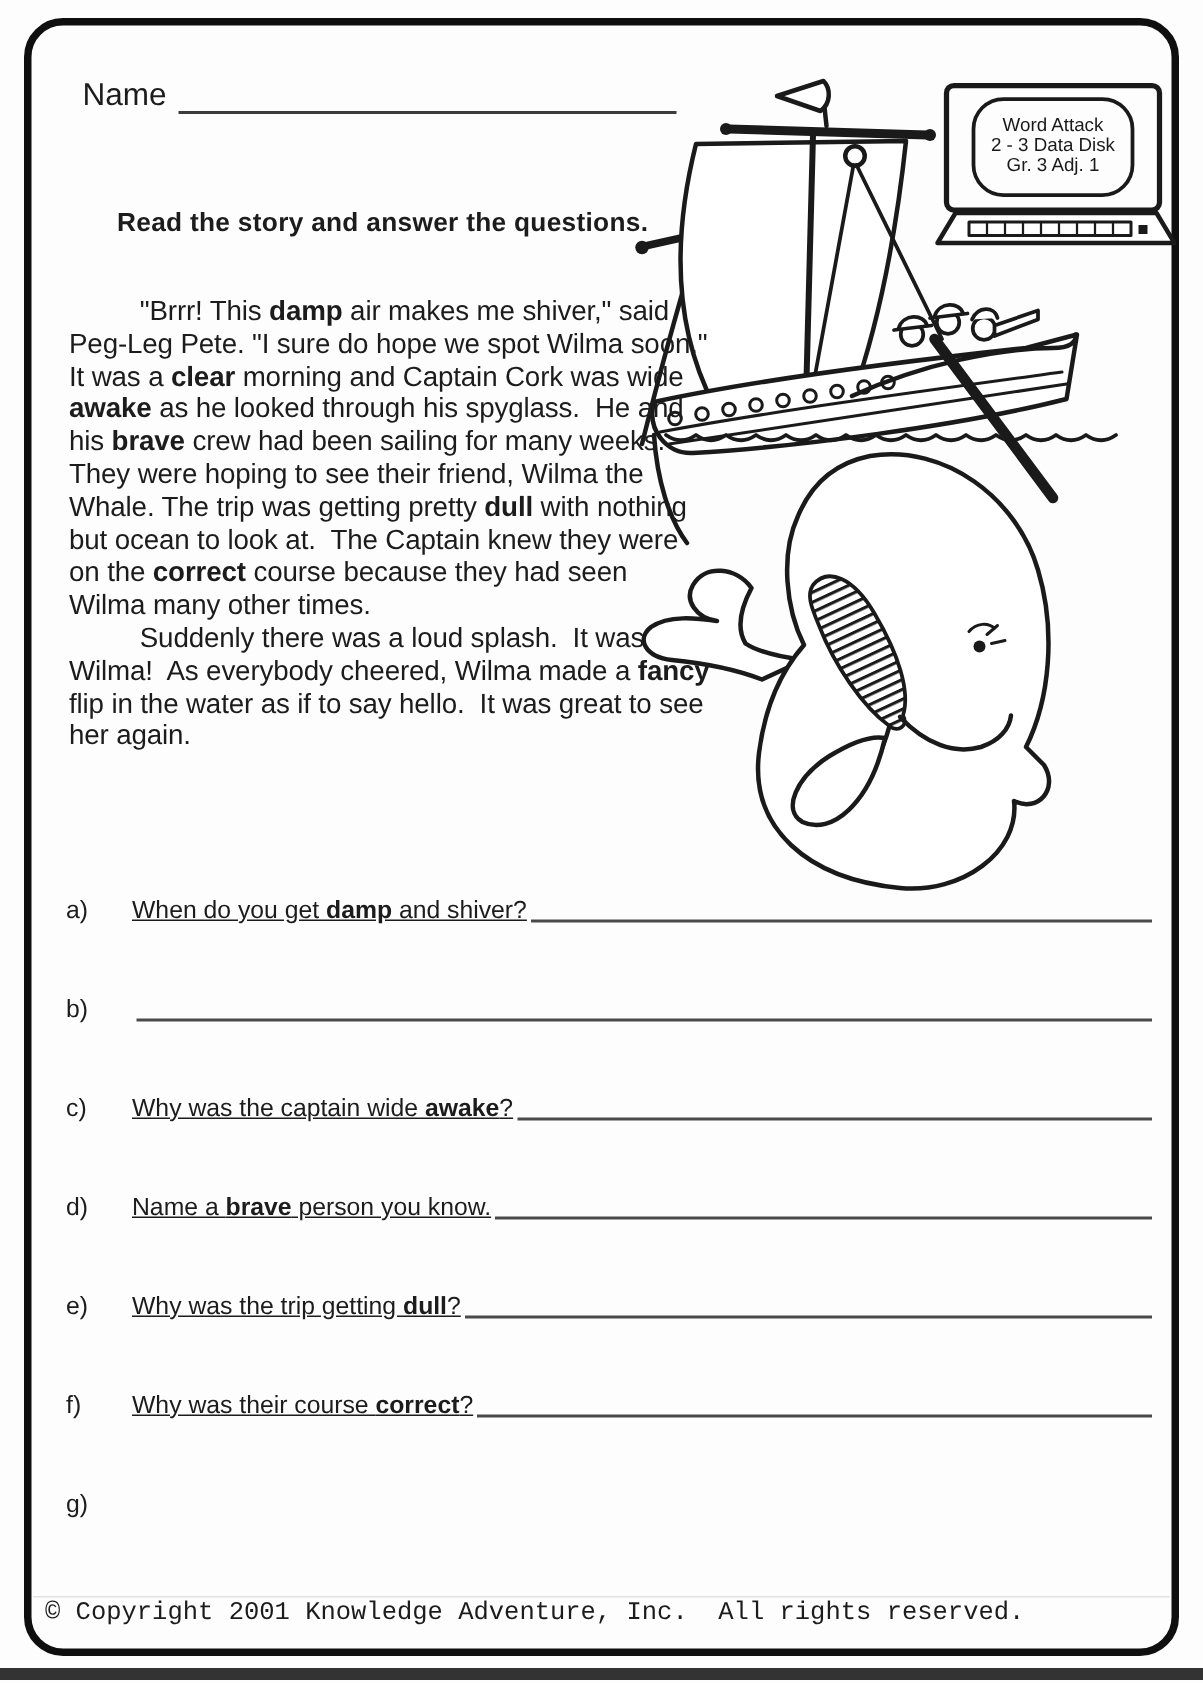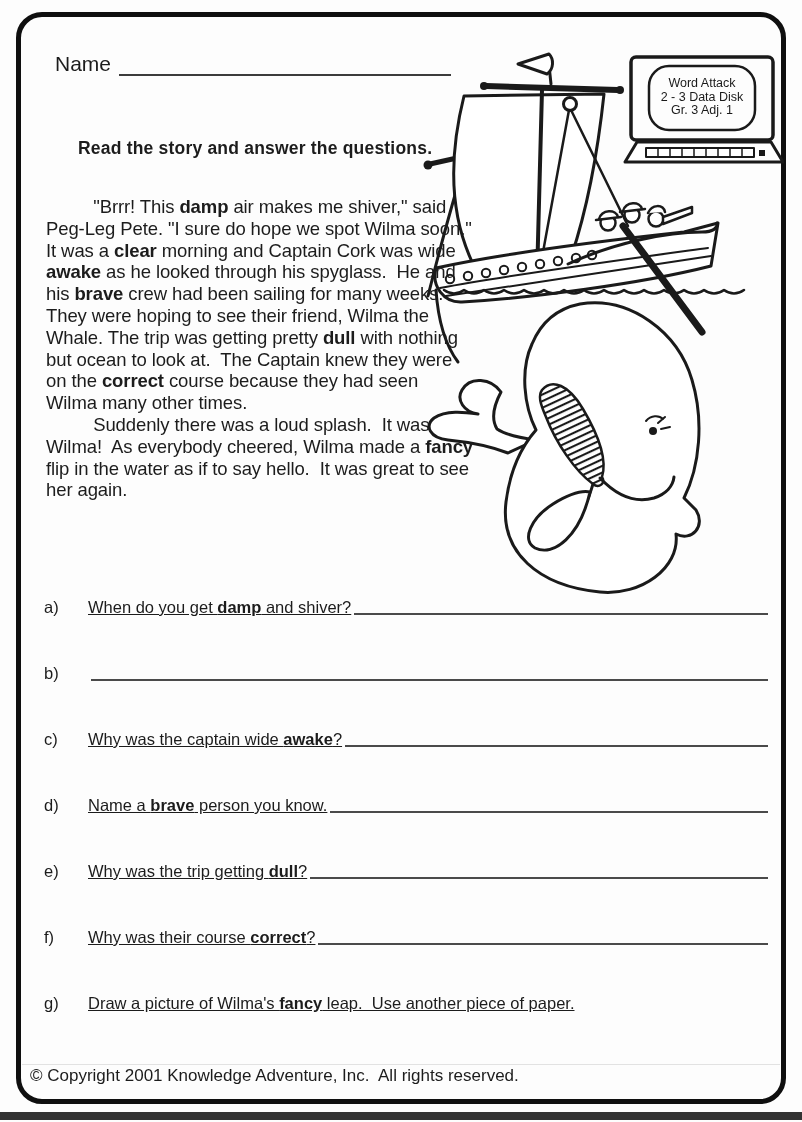--- a/index.html
+++ b/index.html
@@ -25,21 +25,21 @@
   .story p{margin:0;text-indent:2.55em;white-space:pre-wrap;}
   .story b{font-weight:700;}
 
   .questions{left:44px;top:596px;width:726px;}
   .q-row{display:flex;align-items:flex-end;font-size:16.5px;line-height:22px;margin-bottom:44px;}
   .q-letter{width:44px;flex:0 0 44px;}
   .q-text{white-space:pre;text-decoration:underline;}
   .q-text b{font-weight:700;}
   .answer-line{flex:1 1 auto;border-bottom:2px solid #4a4a4a;margin:0 2px 3px 3px;height:14px;}
 
-  .copyright{left:30px;top:1066px;font-family:Liberation Sans, sans-serif;font-size:17px;white-space:pre;}
+  .copyright{left:30px;top:1066px;font-family:Liberation Mono, monospace;font-size:17px;white-space:pre;}
 
   svg{display:block;}
   .lineart{pointer-events:none;}
 </style>
 </head>
 <body>
 
 <div class="abs page-border"></div>
 <div class="abs bottom-strip"></div>
 <div class="abs faint-rule"></div>
@@ -164,18 +164,17 @@
     <span class="q-text"><span>Why was the trip getting </span><b>dull</b><span>?</span></span>
     <span class="answer-line"></span>
   </div>
     <div class="q-row">
     <span class="q-letter">f)</span>
     <span class="q-text"><span>Why was their course </span><b>correct</b><span>?</span></span>
     <span class="answer-line"></span>
   </div>
     <div class="q-row">
     <span class="q-letter">g)</span>
-    <span class="q-text"><span>Draw a picture of Wilma's </span><b>fancy</b><span> leap.  Use another piece of paper.</span></span>
 
   </div>
   </div>
 
 <div class="abs copyright">© Copyright 2001 Knowledge Adventure, Inc.  All rights reserved.</div>
 
 </body></html>

